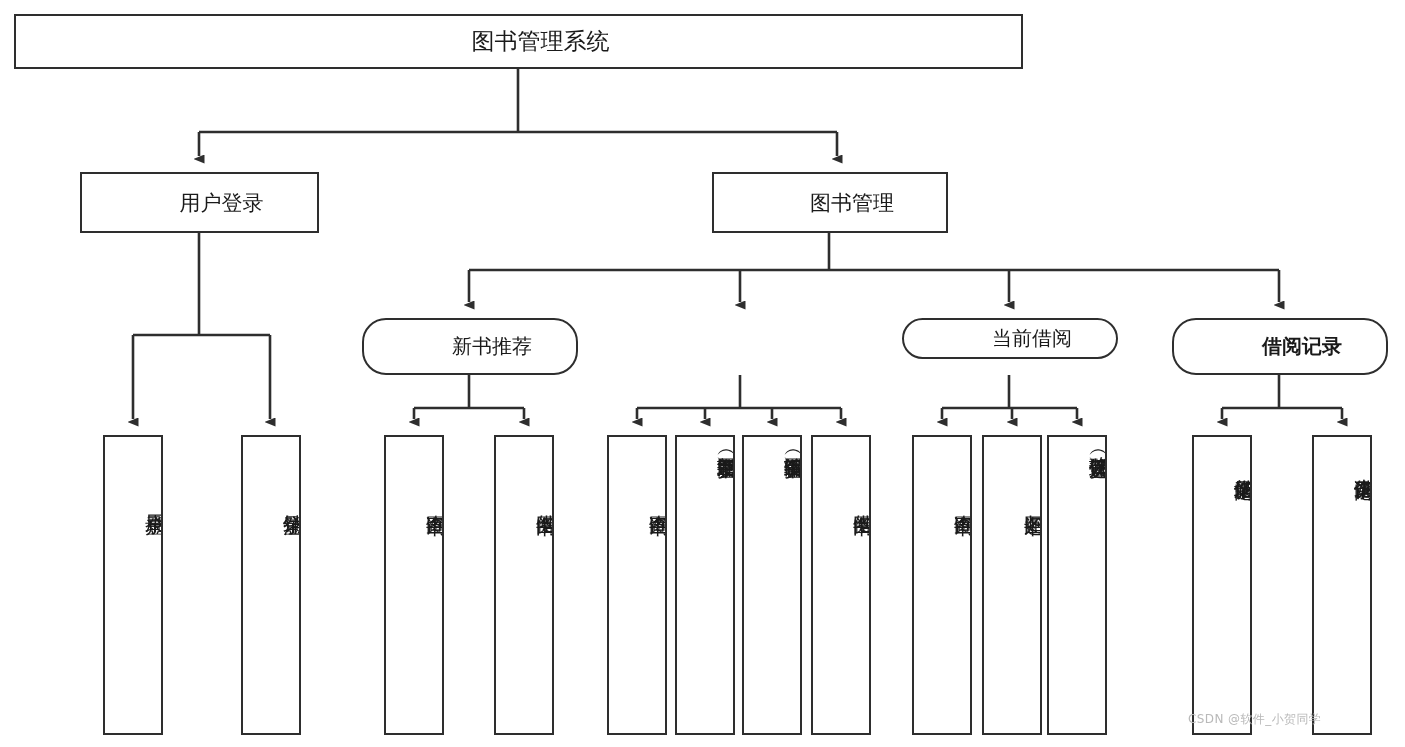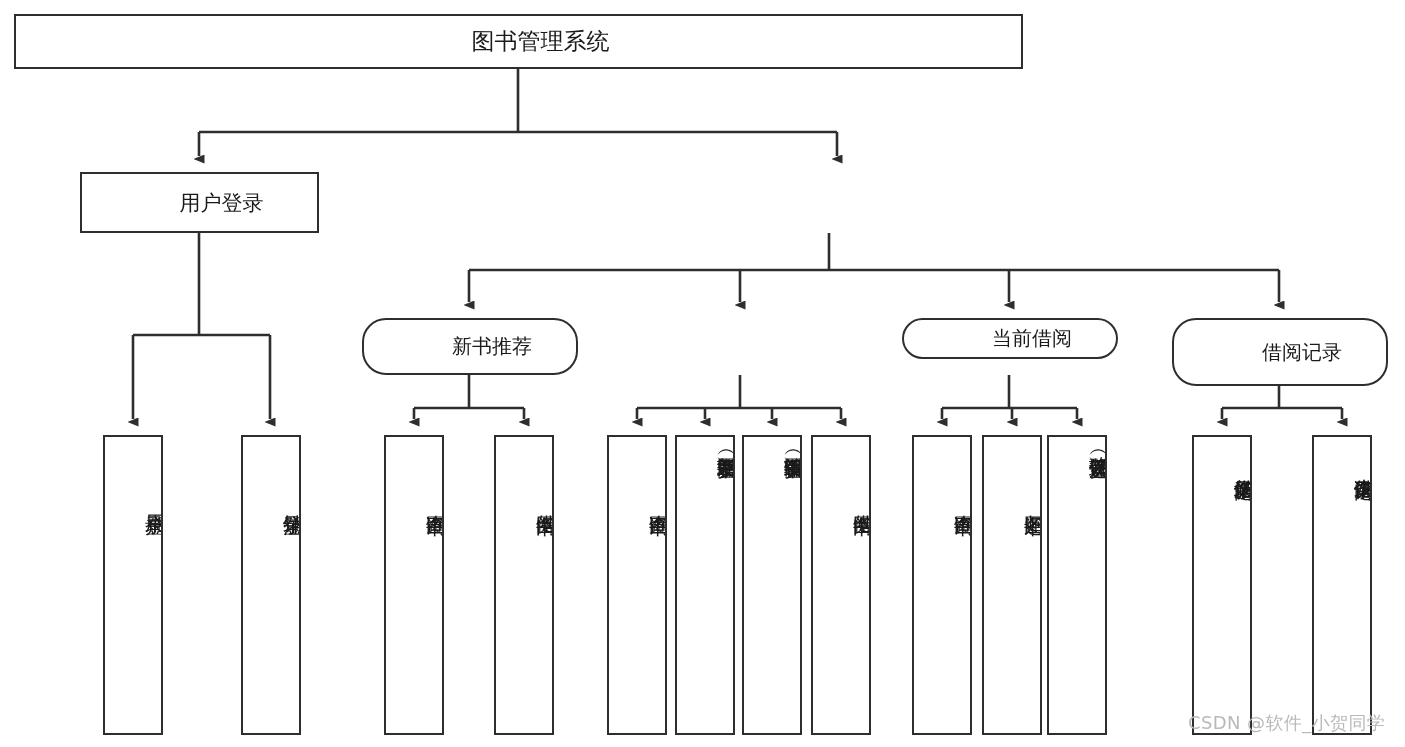--- a/index.html
+++ b/index.html
@@ -63,21 +63,21 @@
   .leaf-mid .vlabel {
     margin-top: 24px;
   }
   .leaf-long .vlabel {
     margin-top: 2px;
   }
   .watermark {
     position: absolute;
     left: 1188px;
     top: 711px;
-    font-size: 18px;
+    font-size: 12px;
     color: #b9b9b9;
     white-space: nowrap;
     letter-spacing: 0.4px;
   }
 </style>
 </head>
 <body>
 
 <div id="canvas">
 
@@ -131,28 +131,31 @@
     </g>
   </svg>
 
   <div class="node root" style="left:14px;top:14px;width:1009px;height:55px;">
     <span>图书管理系统</span>
   </div>
 
   <div class="node level2" style="left:80px;top:172px;width:239px;height:61px;">
     <span>用户登录</span>
   </div>
+  <div class="node level2" style="left:712px;top:172px;width:236px;height:61px;">
+    <span>图书管理</span>
+  </div>
 
   <div class="node level3" style="left:362px;top:318px;width:216px;height:57px;">
     <span>新书推荐</span>
   </div>
   <div class="node level3" style="left:902px;top:318px;width:216px;height:41px;">
     <span>当前借阅</span>
   </div>
-  <div class="node level3" style="left:1172px;top:318px;width:216px;height:68px;">
+  <div class="node level3" style="left:1172px;top:318px;width:216px;height:57px;font-weight:bold;">
     <span>借阅记录</span>
   </div>
 
   <div class="node leaf leaf-short" style="left:103px;top:435px;width:60px;height:300px;">
     <span class="vlabel">用户登录</span>
   </div>
   <div class="node leaf leaf-short" style="left:241px;top:435px;width:60px;height:300px;">
     <span class="vlabel">注销登录</span>
   </div>
 

